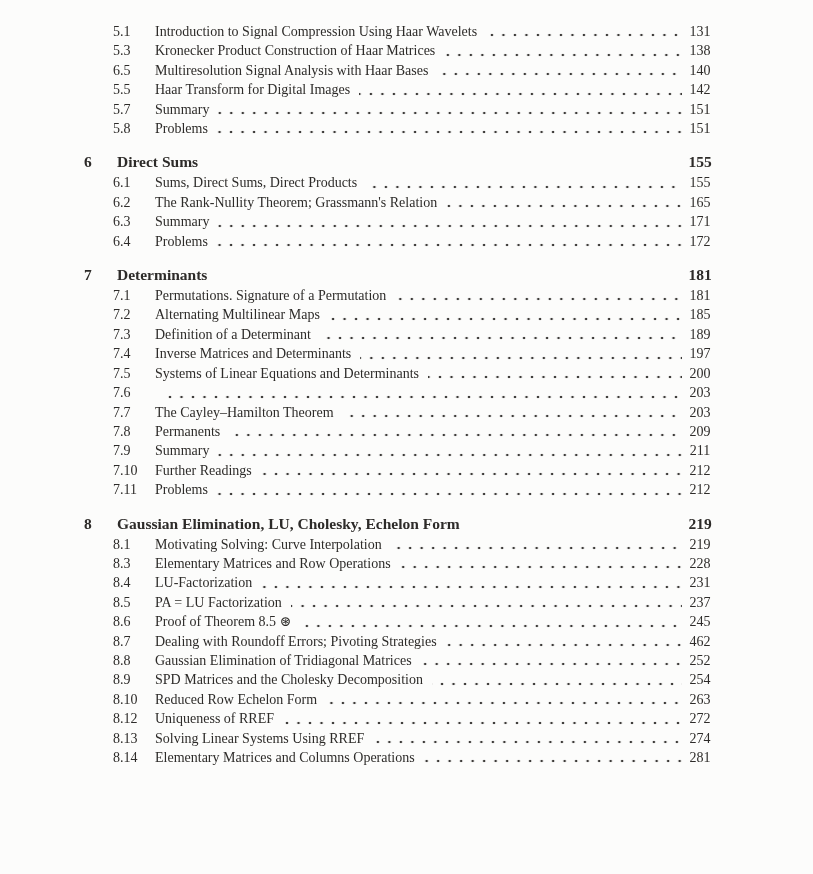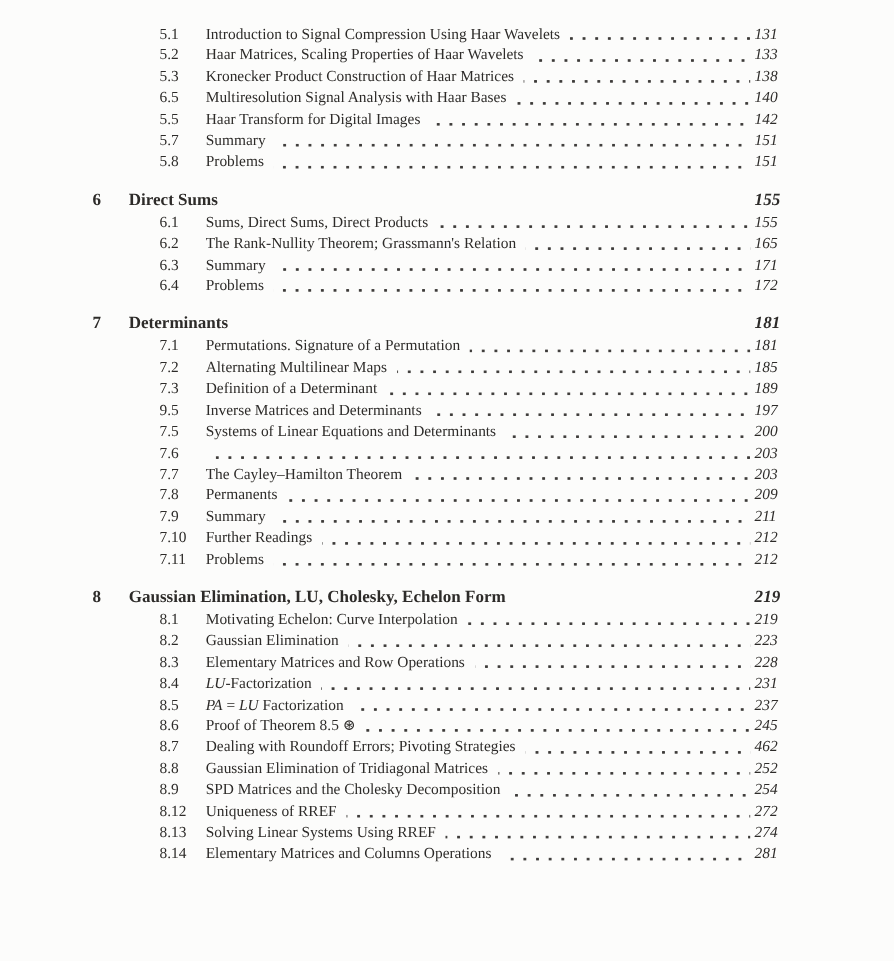--- a/index.html
+++ b/index.html
@@ -27,69 +27,61 @@
     display: flex;
     align-items: baseline;
     line-height: 19.4px;
     font-size: 14px;
     white-space: nowrap;
   }
   .row.section { padding-left: 29px; }
   .row.section .num {
     flex: 0 0 42px;
     text-align: left;
-    margin-left: 32px;
   }
   .row.chapter {
     font-weight: bold;
     font-size: 15.5px;
     line-height: 21px;
     margin-top: 13px;
     margin-bottom: 1px;
   }
   .row.chapter .num { flex: 0 0 33px; }
   .title { flex: 0 0 auto; }
-  .title .it { font-style: italic; }
+  .title .it { }
   .leader {
     flex: 1 1 auto;
     min-width: 10px;
     height: 4px;
     align-self: flex-end;
     margin: 0 4px 4px 9px;
     background-image: radial-gradient(circle, #3d3b39 1.15px, rgba(0,0,0,0) 1.6px);
     background-size: 11.5px 4px;
     background-repeat: repeat-x;
     background-position: 50% 50%;
   }
   .fill { flex: 1 1 auto; }
   .pagenum {
     flex: 0 0 auto;
     min-width: 28px;
-    text-align: left;
-    font-style: italic;
+    text-align: center;
   }
 </style>
 </head>
 <body>
 
 <div class="page">
   <div class="toc" id="toc">
       <div class="row section">
         <span class="num">5.1</span>
         <span class="title">Introduction to Signal Compression Using Haar Wavelets</span>
         <span class="leader"></span>
         <span class="pagenum">131</span>
       </div>
       <div class="row section">
-        <span class="num">5.2</span>
-        <span class="title">Haar Matrices, Scaling Properties of Haar Wavelets</span>
-        <span class="leader"></span>
-        <span class="pagenum">133</span>
-      </div>
-      <div class="row section">
         <span class="num">5.3</span>
         <span class="title">Kronecker Product Construction of Haar Matrices</span>
         <span class="leader"></span>
         <span class="pagenum">138</span>
       </div>
       <div class="row section">
         <span class="num">6.5</span>
         <span class="title">Multiresolution Signal Analysis with Haar Bases</span>
         <span class="leader"></span>
         <span class="pagenum">140</span>
@@ -160,21 +152,21 @@
         <span class="leader"></span>
         <span class="pagenum">185</span>
       </div>
       <div class="row section">
         <span class="num">7.3</span>
         <span class="title">Definition of a Determinant</span>
         <span class="leader"></span>
         <span class="pagenum">189</span>
       </div>
       <div class="row section">
-        <span class="num">9.5</span>
+        <span class="num">7.4</span>
         <span class="title">Inverse Matrices and Determinants</span>
         <span class="leader"></span>
         <span class="pagenum">197</span>
       </div>
       <div class="row section">
         <span class="num">7.5</span>
         <span class="title">Systems of Linear Equations and Determinants</span>
         <span class="leader"></span>
         <span class="pagenum">200</span>
       </div>
@@ -214,29 +206,23 @@
         <span class="pagenum">212</span>
       </div>
       <div class="row chapter">
         <span class="num">8</span>
         <span class="title">Gaussian Elimination, LU, Cholesky, Echelon Form</span>
         <span class="fill"></span>
         <span class="pagenum">219</span>
       </div>
       <div class="row section">
         <span class="num">8.1</span>
-        <span class="title">Motivating Echelon: Curve Interpolation</span>
+        <span class="title">Motivating Solving: Curve Interpolation</span>
         <span class="leader"></span>
         <span class="pagenum">219</span>
-      </div>
-      <div class="row section">
-        <span class="num">8.2</span>
-        <span class="title">Gaussian Elimination</span>
-        <span class="leader"></span>
-        <span class="pagenum">223</span>
       </div>
       <div class="row section">
         <span class="num">8.3</span>
         <span class="title">Elementary Matrices and Row Operations</span>
         <span class="leader"></span>
         <span class="pagenum">228</span>
       </div>
       <div class="row section">
         <span class="num">8.4</span>
         <span class="title"><span class="it">LU</span><span>-Factorization</span></span>
@@ -265,20 +251,26 @@
         <span class="num">8.8</span>
         <span class="title">Gaussian Elimination of Tridiagonal Matrices</span>
         <span class="leader"></span>
         <span class="pagenum">252</span>
       </div>
       <div class="row section">
         <span class="num">8.9</span>
         <span class="title">SPD Matrices and the Cholesky Decomposition</span>
         <span class="leader"></span>
         <span class="pagenum">254</span>
+      </div>
+      <div class="row section">
+        <span class="num">8.10</span>
+        <span class="title">Reduced Row Echelon Form</span>
+        <span class="leader"></span>
+        <span class="pagenum">263</span>
       </div>
       <div class="row section">
         <span class="num">8.12</span>
         <span class="title">Uniqueness of RREF</span>
         <span class="leader"></span>
         <span class="pagenum">272</span>
       </div>
       <div class="row section">
         <span class="num">8.13</span>
         <span class="title">Solving Linear Systems Using RREF</span>

